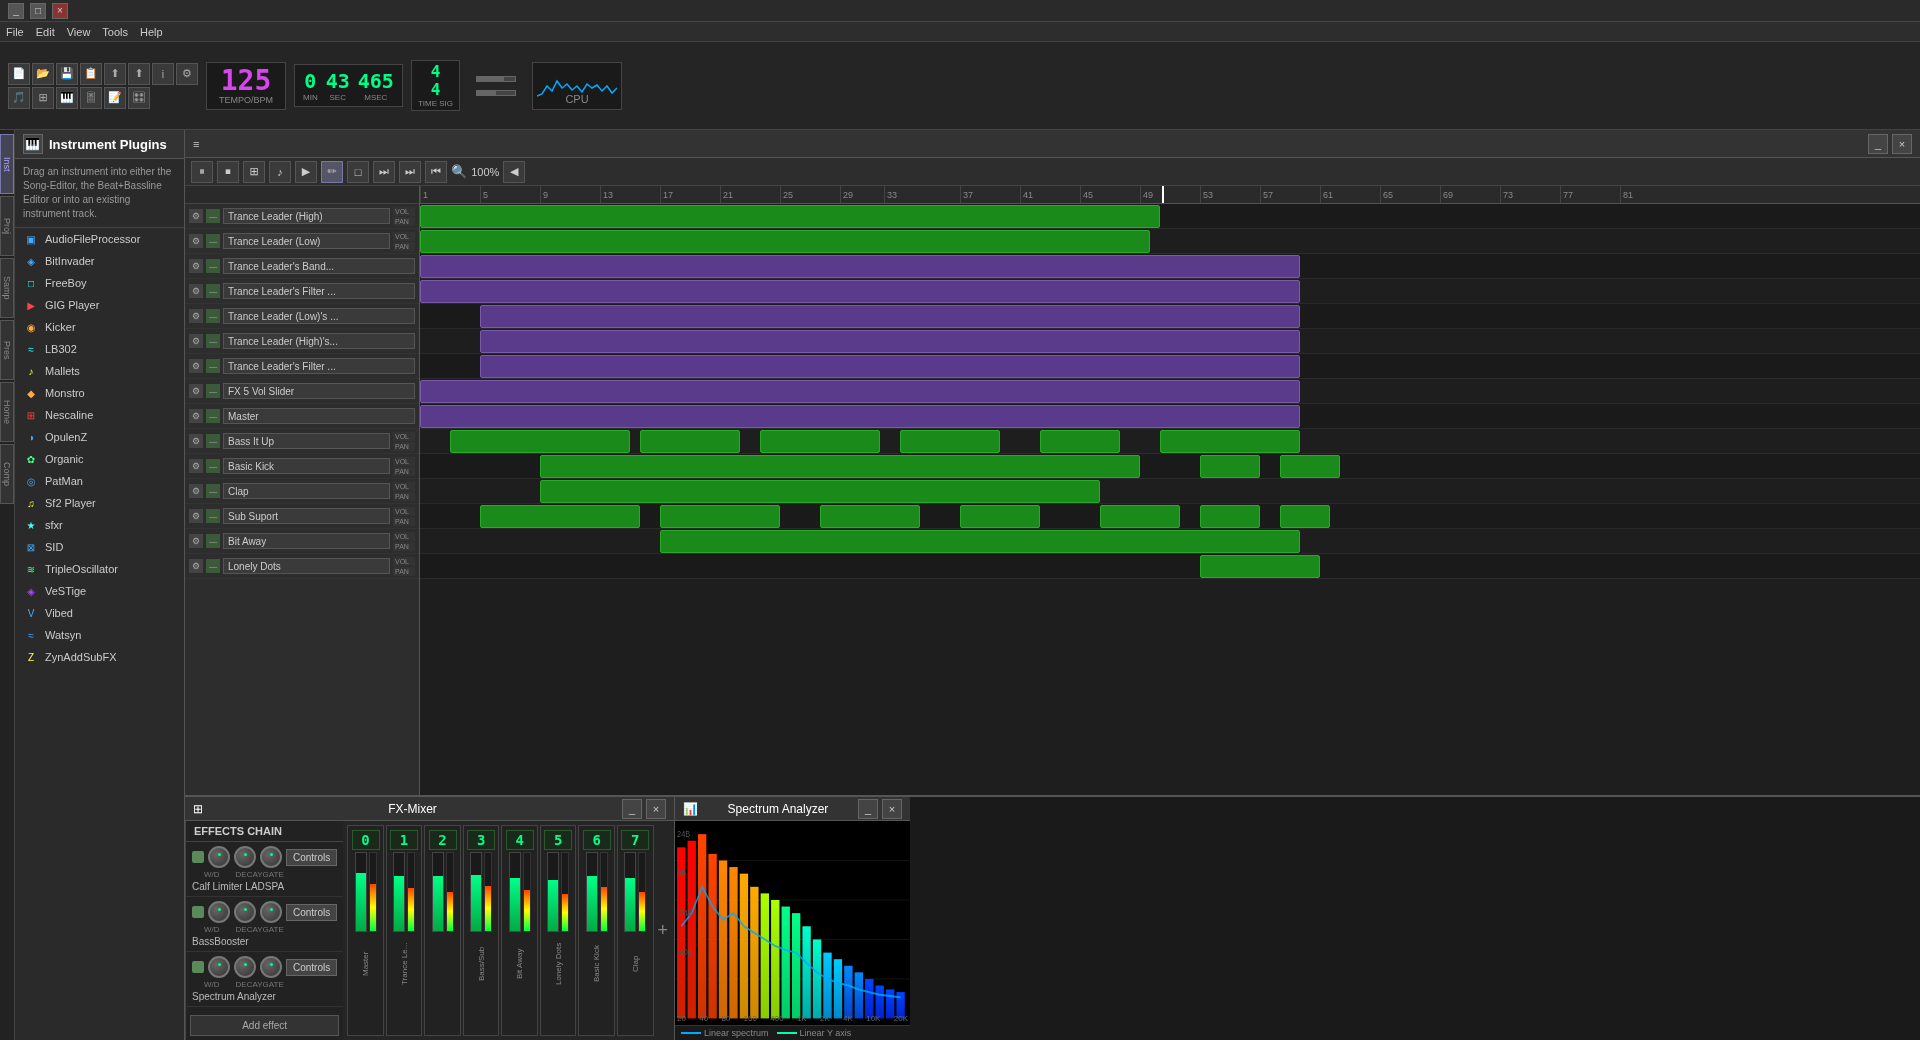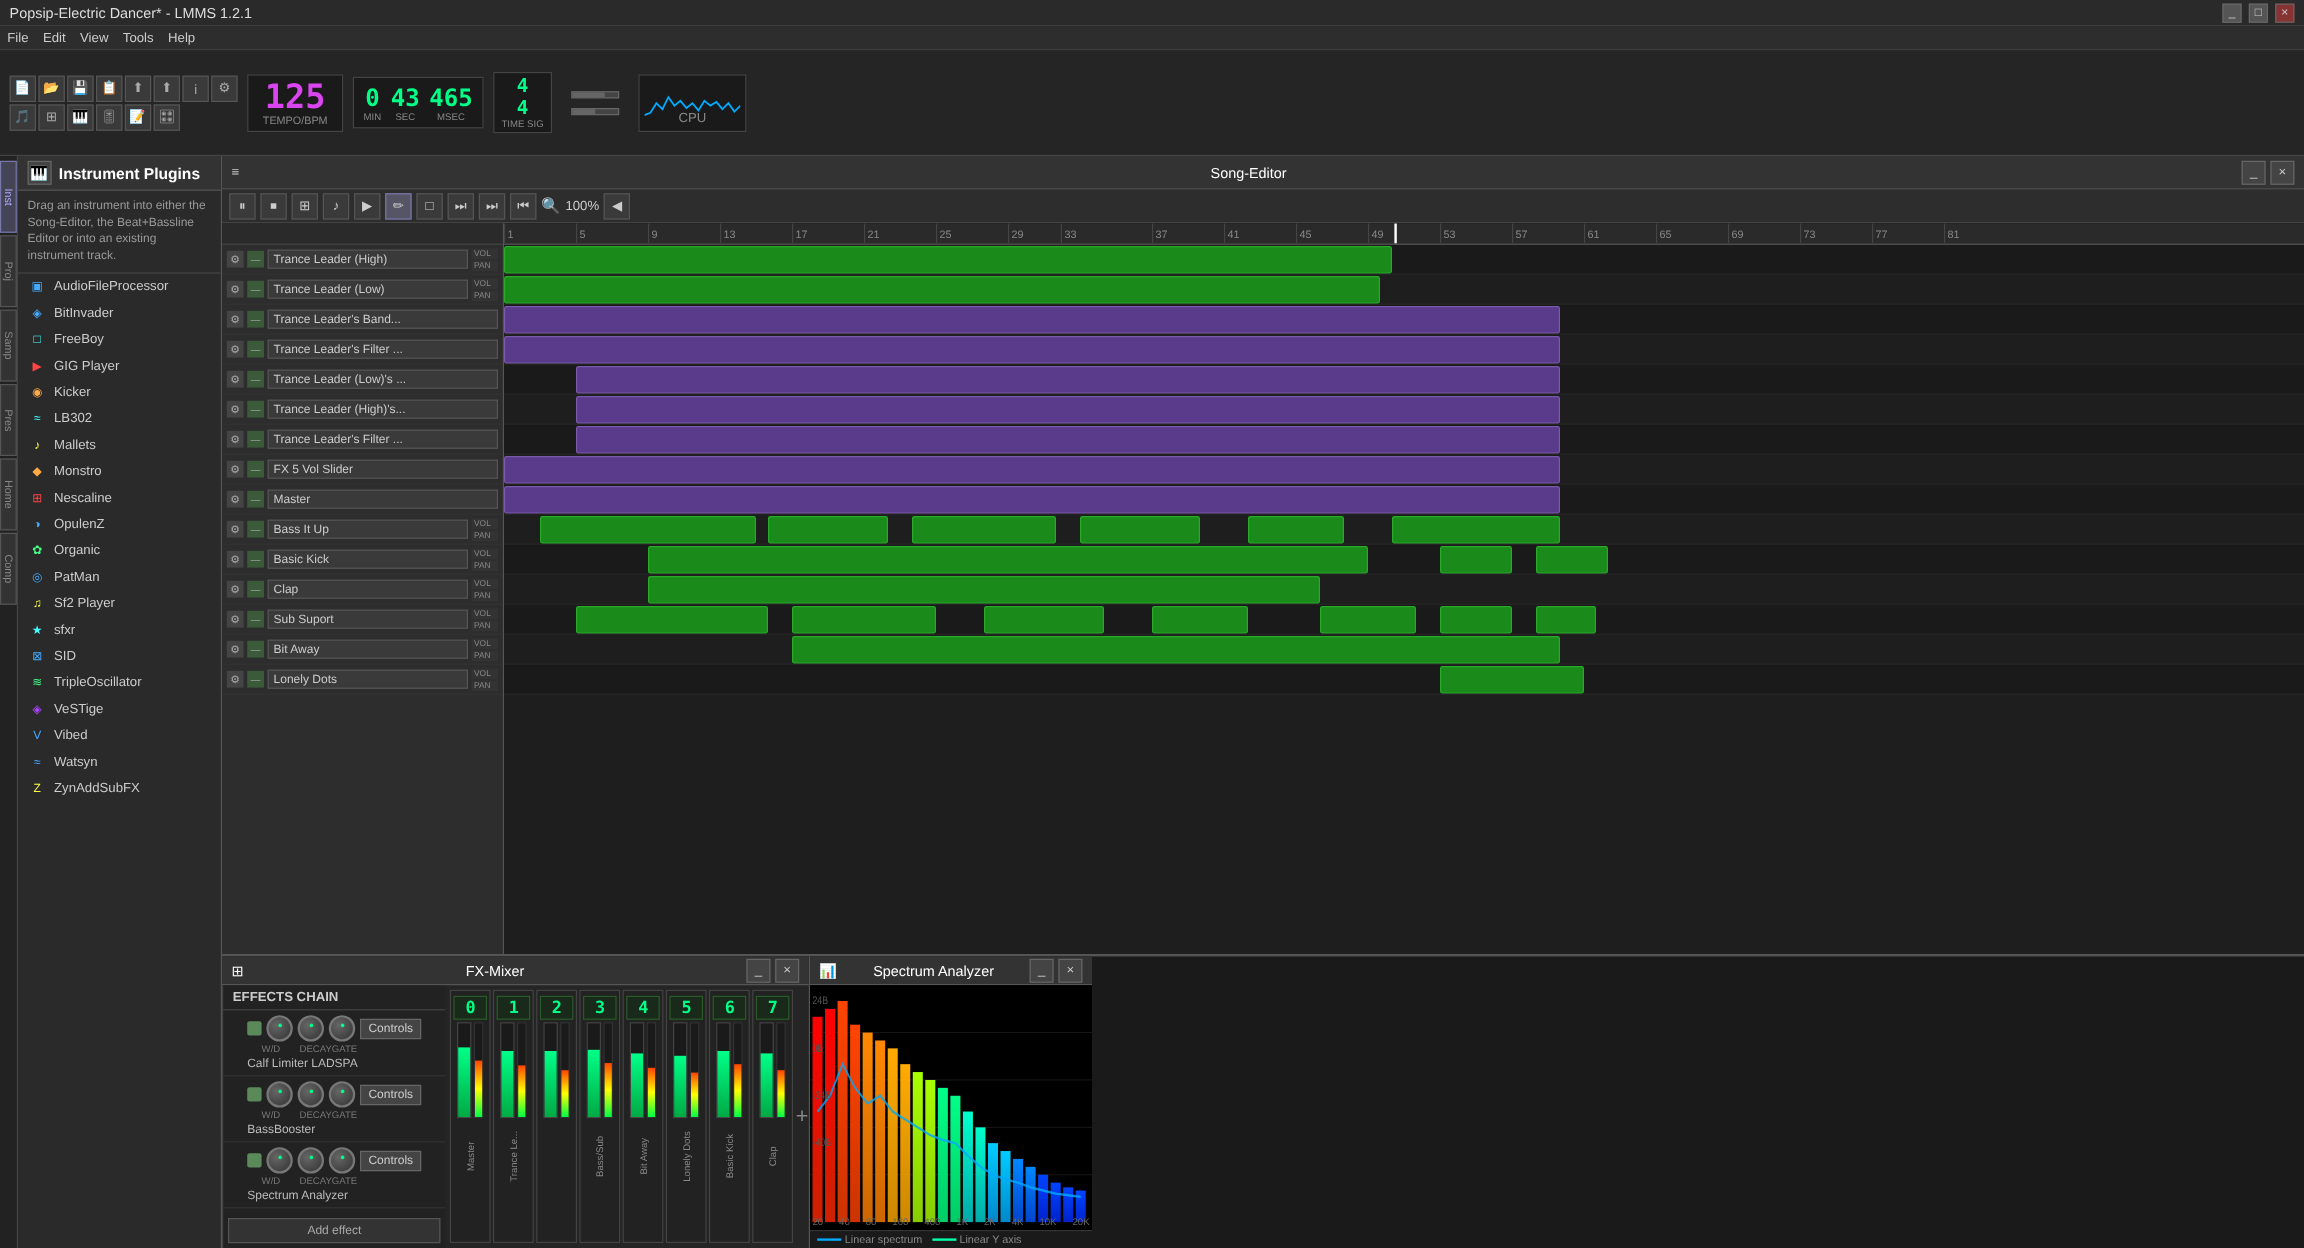--- a/index.html
+++ b/index.html
@@ -556,21 +556,21 @@
 
     #effects-chain-header {
       padding: 4px 8px;
       font-size: 11px;
       font-weight: bold;
       color: #ccc;
       border-bottom: 1px solid #444;
     }
 
     .effect-item {
-      padding: 4px 20px;
+      padding: 4px 6px;
       border-bottom: 1px solid #333;
     }
 
     .effect-controls {
       display: flex;
       align-items: center;
       gap: 4px;
       margin-bottom: 2px;
     }
 
@@ -669,21 +669,20 @@
       align-items: center;
       gap: 3px;
       font-size: 11px;
       color: #ccc;
     }
   </style>
 </head>
 <body>
 
 <div id="title-bar">
-  <span class="title">Popsip-Electric Dancer* - LMMS 1.2.1</span>
   <div class="win-controls">
     <div class="win-btn">_</div>
     <div class="win-btn">□</div>
     <div class="win-btn" style="background:#883333;">×</div>
   </div>
 </div>
 
 <div id="menu-bar">
   <span>File</span>
   <span>Edit</span>
@@ -860,21 +859,20 @@
         <div class="plugin-icon icon-yellow">Z</div>
         <span>ZynAddSubFX</span>
       </div>
     </div>
   </div>
 
   <div id="song-editor-container">
 
     <div id="song-editor-header">
       <div style="width:20px;">≡</div>
-      <div id="song-editor-title">Song-Editor</div>
       <div id="song-editor-controls">
         <div class="se-btn">_</div>
         <div class="se-btn">×</div>
       </div>
     </div>
 
     <div id="song-editor-toolbar">
       <div class="se-tool-btn">⏸</div>
       <div class="se-tool-btn">⏹</div>
       <div class="se-tool-btn">⊞</div>

